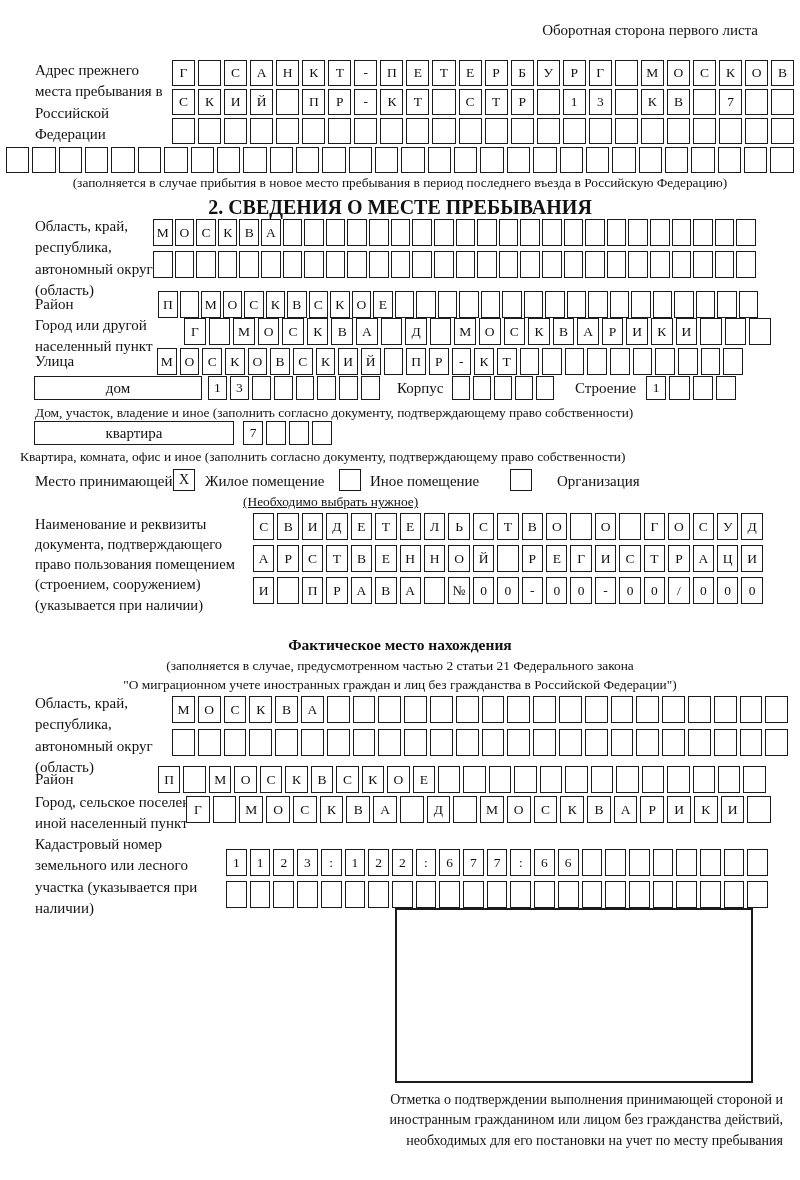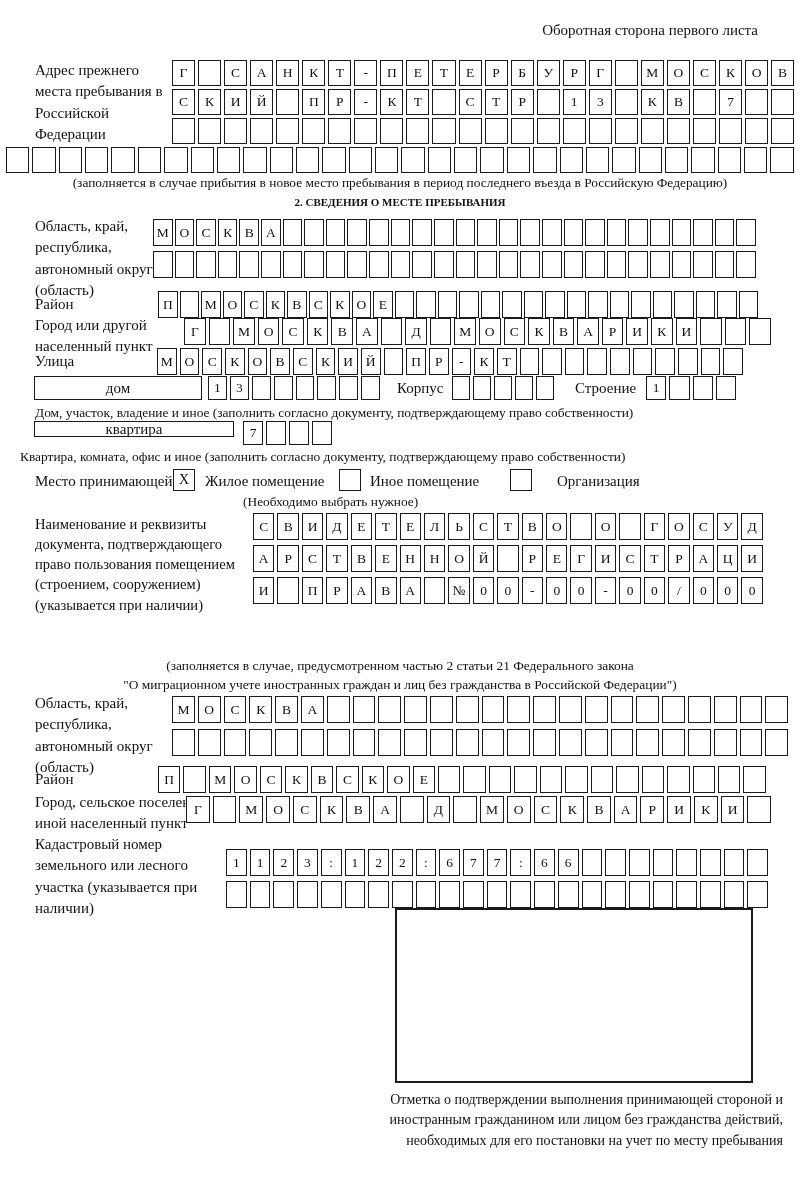--- a/index.html
+++ b/index.html
@@ -149,21 +149,21 @@
       <div class="cell"></div>
       <div class="cell"></div>
       <div class="cell"></div>
       <div class="cell"></div>
       <div class="cell"></div>
       <div class="cell"></div>
       <div class="cell"></div>
     </div>
   <div class="abs note center" style="top:175px;">(заполняется в случае прибытия в новое место пребывания в период последнего въезда в Российскую Федерацию)</div>
 
-  <div class="abs center bold" style="top:196px; font-size:11px;">2. СВЕДЕНИЯ О МЕСТЕ ПРЕБЫВАНИЯ</div>
+  <div class="abs center bold" style="top:196px; font-size:20px;">2. СВЕДЕНИЯ О МЕСТЕ ПРЕБЫВАНИЯ</div>
 
   <div class="abs label" style="left:35px; top:216px; width:120px;">Область, край, республика, автономный округ (область)</div>
   <div class="abs cellrow g2" style="left:153px; top:219px; width:603px; height:27px;">
       <div class="cell">М</div>
       <div class="cell">О</div>
       <div class="cell">С</div>
       <div class="cell">К</div>
       <div class="cell">В</div>
       <div class="cell">А</div>
       <div class="cell"></div>
@@ -331,37 +331,37 @@
     </div>
   <div class="abs label" style="left:575px; top:378px;">Строение</div>
   <div class="abs cellrow" style="left:646px; top:376px; width:90px; height:24px;">
       <div class="cell">1</div>
       <div class="cell"></div>
       <div class="cell"></div>
       <div class="cell"></div>
     </div>
   <div class="abs note" style="left:35px; top:405px;">Дом, участок, владение и иное (заполнить согласно документу, подтверждающему право собственности)</div>
 
-  <div class="abs labelbox" style="left:34px; top:421px; width:200px; height:16px;">квартира</div>
+  <div class="abs labelbox" style="left:34px; top:421px; width:200px; height:24px;">квартира</div>
   <div class="abs cellrow" style="left:243px; top:421px; width:89px; height:24px;">
       <div class="cell">7</div>
       <div class="cell"></div>
       <div class="cell"></div>
       <div class="cell"></div>
     </div>
   <div class="abs note" style="left:20px; top:449px;">Квартира, комната, офис и иное (заполнить согласно документу, подтверждающему право собственности)</div>
 
   <div class="abs label" style="left:35px; top:471px;">Место принимающей:</div>
   <div class="abs checkbox" style="left:173px; top:469px;">X</div>
   <div class="abs label" style="left:205px; top:471px;">Жилое помещение</div>
   <div class="abs checkbox" style="left:339px; top:469px;"></div>
   <div class="abs label" style="left:370px; top:471px;">Иное помещение</div>
   <div class="abs checkbox" style="left:510px; top:469px;"></div>
   <div class="abs label" style="left:557px; top:471px;">Организация</div>
-  <div class="abs note" style="left:243px; top:494px;">(Необходимо выбрать нужное)</div>
+  <div class="abs note" style="left:243px; top:494px;text-decoration:underline;">(Необходимо выбрать нужное)</div>
 
   <div class="abs label" style="left:35px; top:514px; width:218px; font-size:14.6px; line-height:1.38;">Наименование и реквизиты документа, подтверждающего право пользования помещением (строением, сооружением) (указывается при наличии)</div>
   <div class="abs cellrow" style="left:253px; top:513px; width:510px; height:27px;">
       <div class="cell">С</div>
       <div class="cell">В</div>
       <div class="cell">И</div>
       <div class="cell">Д</div>
       <div class="cell">Е</div>
       <div class="cell">Т</div>
       <div class="cell">Е</div>
@@ -420,20 +420,21 @@
       <div class="cell">0</div>
       <div class="cell">-</div>
       <div class="cell">0</div>
       <div class="cell">0</div>
       <div class="cell">/</div>
       <div class="cell">0</div>
       <div class="cell">0</div>
       <div class="cell">0</div>
     </div>
 
+  <div class="abs center bold" style="top:636px; font-size:15.5px;">Фактическое место нахождения</div>
   <div class="abs note center" style="top:658px;">(заполняется в случае, предусмотренном частью 2 статьи 21 Федерального закона</div>
   <div class="abs note center" style="top:677px;">"О миграционном учете иностранных граждан и лиц без гражданства в Российской Федерации")</div>
 
   <div class="abs label" style="left:35px; top:693px; width:152px;">Область, край, республика, автономный округ (область)</div>
   <div class="abs cellrow" style="left:172px; top:696px; width:616px; height:27px;">
       <div class="cell">М</div>
       <div class="cell">О</div>
       <div class="cell">С</div>
       <div class="cell">К</div>
       <div class="cell">В</div>

